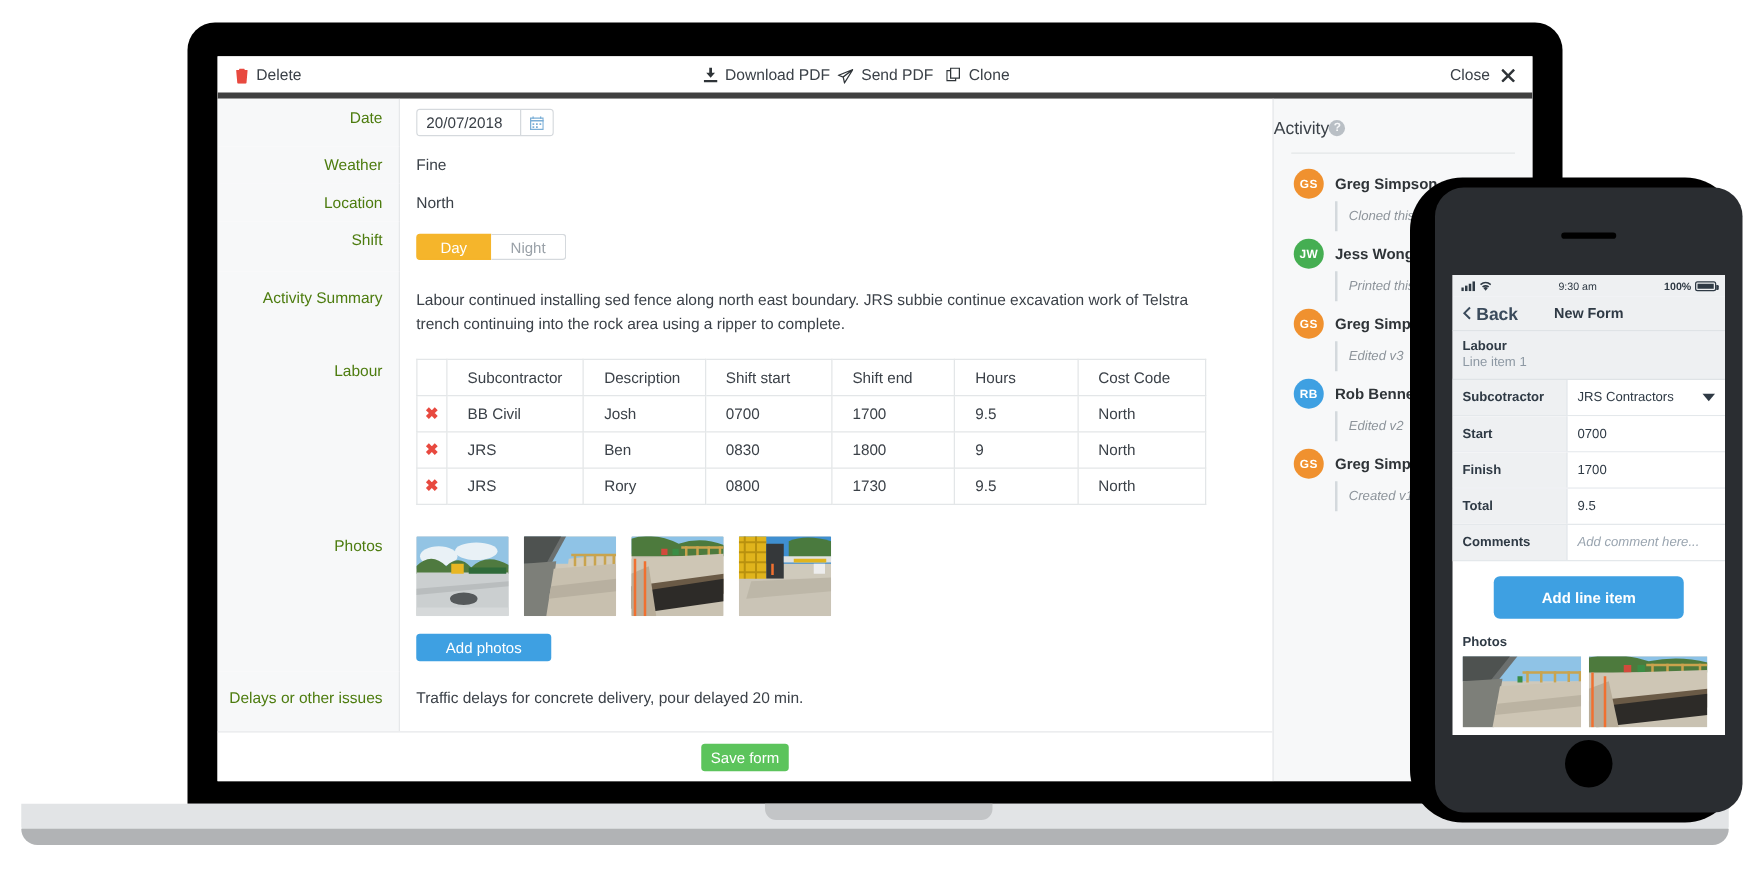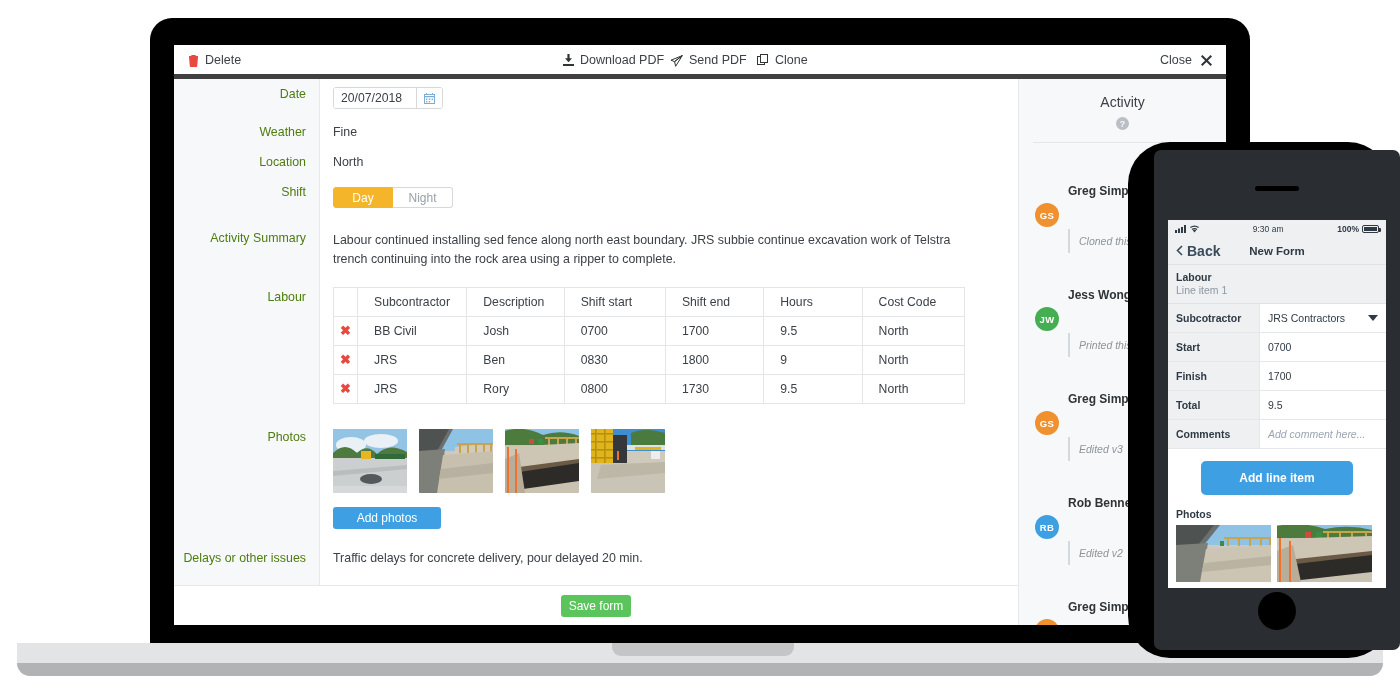--- a/index.html
+++ b/index.html
@@ -139,51 +139,51 @@
   }
 
   
   .activity {
     width: 208px; background: #f7f8f9;
     border-left: 1px solid #e6e8ea; position: relative;
   }
   .activity-title {
     text-align: center; padding: 15px 0 12px;
     font-size: 14px; color: #3b4148;
-    display: flex; align-items: center; gap: 7px; flex-direction: column;
+    display: flex; align-items: center; 
   }
   .qmark {
     width: 13px; height: 13px; border-radius: 50%; background: #b9bfc5;
     color: #f7f8f9; font-size: 9.5px; display: flex; align-items: center;
     justify-content: center; font-weight: bold; cursor: pointer;
   }
   .act-sep { height: 1px; background: #e3e6e8; margin: 0 14px 12px; }
   .act-item { padding: 0 0 6px 16px; }
   .act-head { display: flex; align-items: center; gap: 9px; }
   .avatar {
     width: 24px; height: 24px; border-radius: 50%; flex: 0 0 24px;
     color: #fff; font-size: 9.5px; font-weight: bold;
-    display: flex; align-items: center; justify-content: center; letter-spacing: .3px; margin-top: 48px;
+    display: flex; align-items: center; justify-content: center; letter-spacing: .3px;
   }
   .act-name { font-size: 12px; font-weight: bold; color: #2f3438; white-space: nowrap; }
   .act-sub {
     margin: 2px 0 0 33px; padding-left: 9px; border-left: 2px solid #d4d9dd;
     font-size: 10.5px; font-style: italic; color: #8d949b; height: 24px;
     display: flex; align-items: center;
   }
 
   
   #phone-outer {
     position: absolute; left: 1128px; top: 142px;
     width: 262px; height: 516px; background: #000;
     border-radius: 42px;
   }
   #phone-bezel {
-    position: absolute; left: 26px; top: 8px; width: 246px; height: 500px;
-    background: #2a2d31; border-radius: 7px;
+    position: absolute; left: 20px; top: 8px; width: 246px; height: 500px;
+    background: #2a2d31; border-radius: 23px;
   }
   #phone-speaker {
     position: absolute; left: 50%; top: 36px; transform: translateX(-50%);
     width: 44px; height: 5px; background: #000; border-radius: 3px;
   }
   #phone-screen {
     position: absolute; left: 14px; top: 70px; width: 218px; height: 368px;
     background: #fff; overflow: hidden;
   }
   #phone-home {

